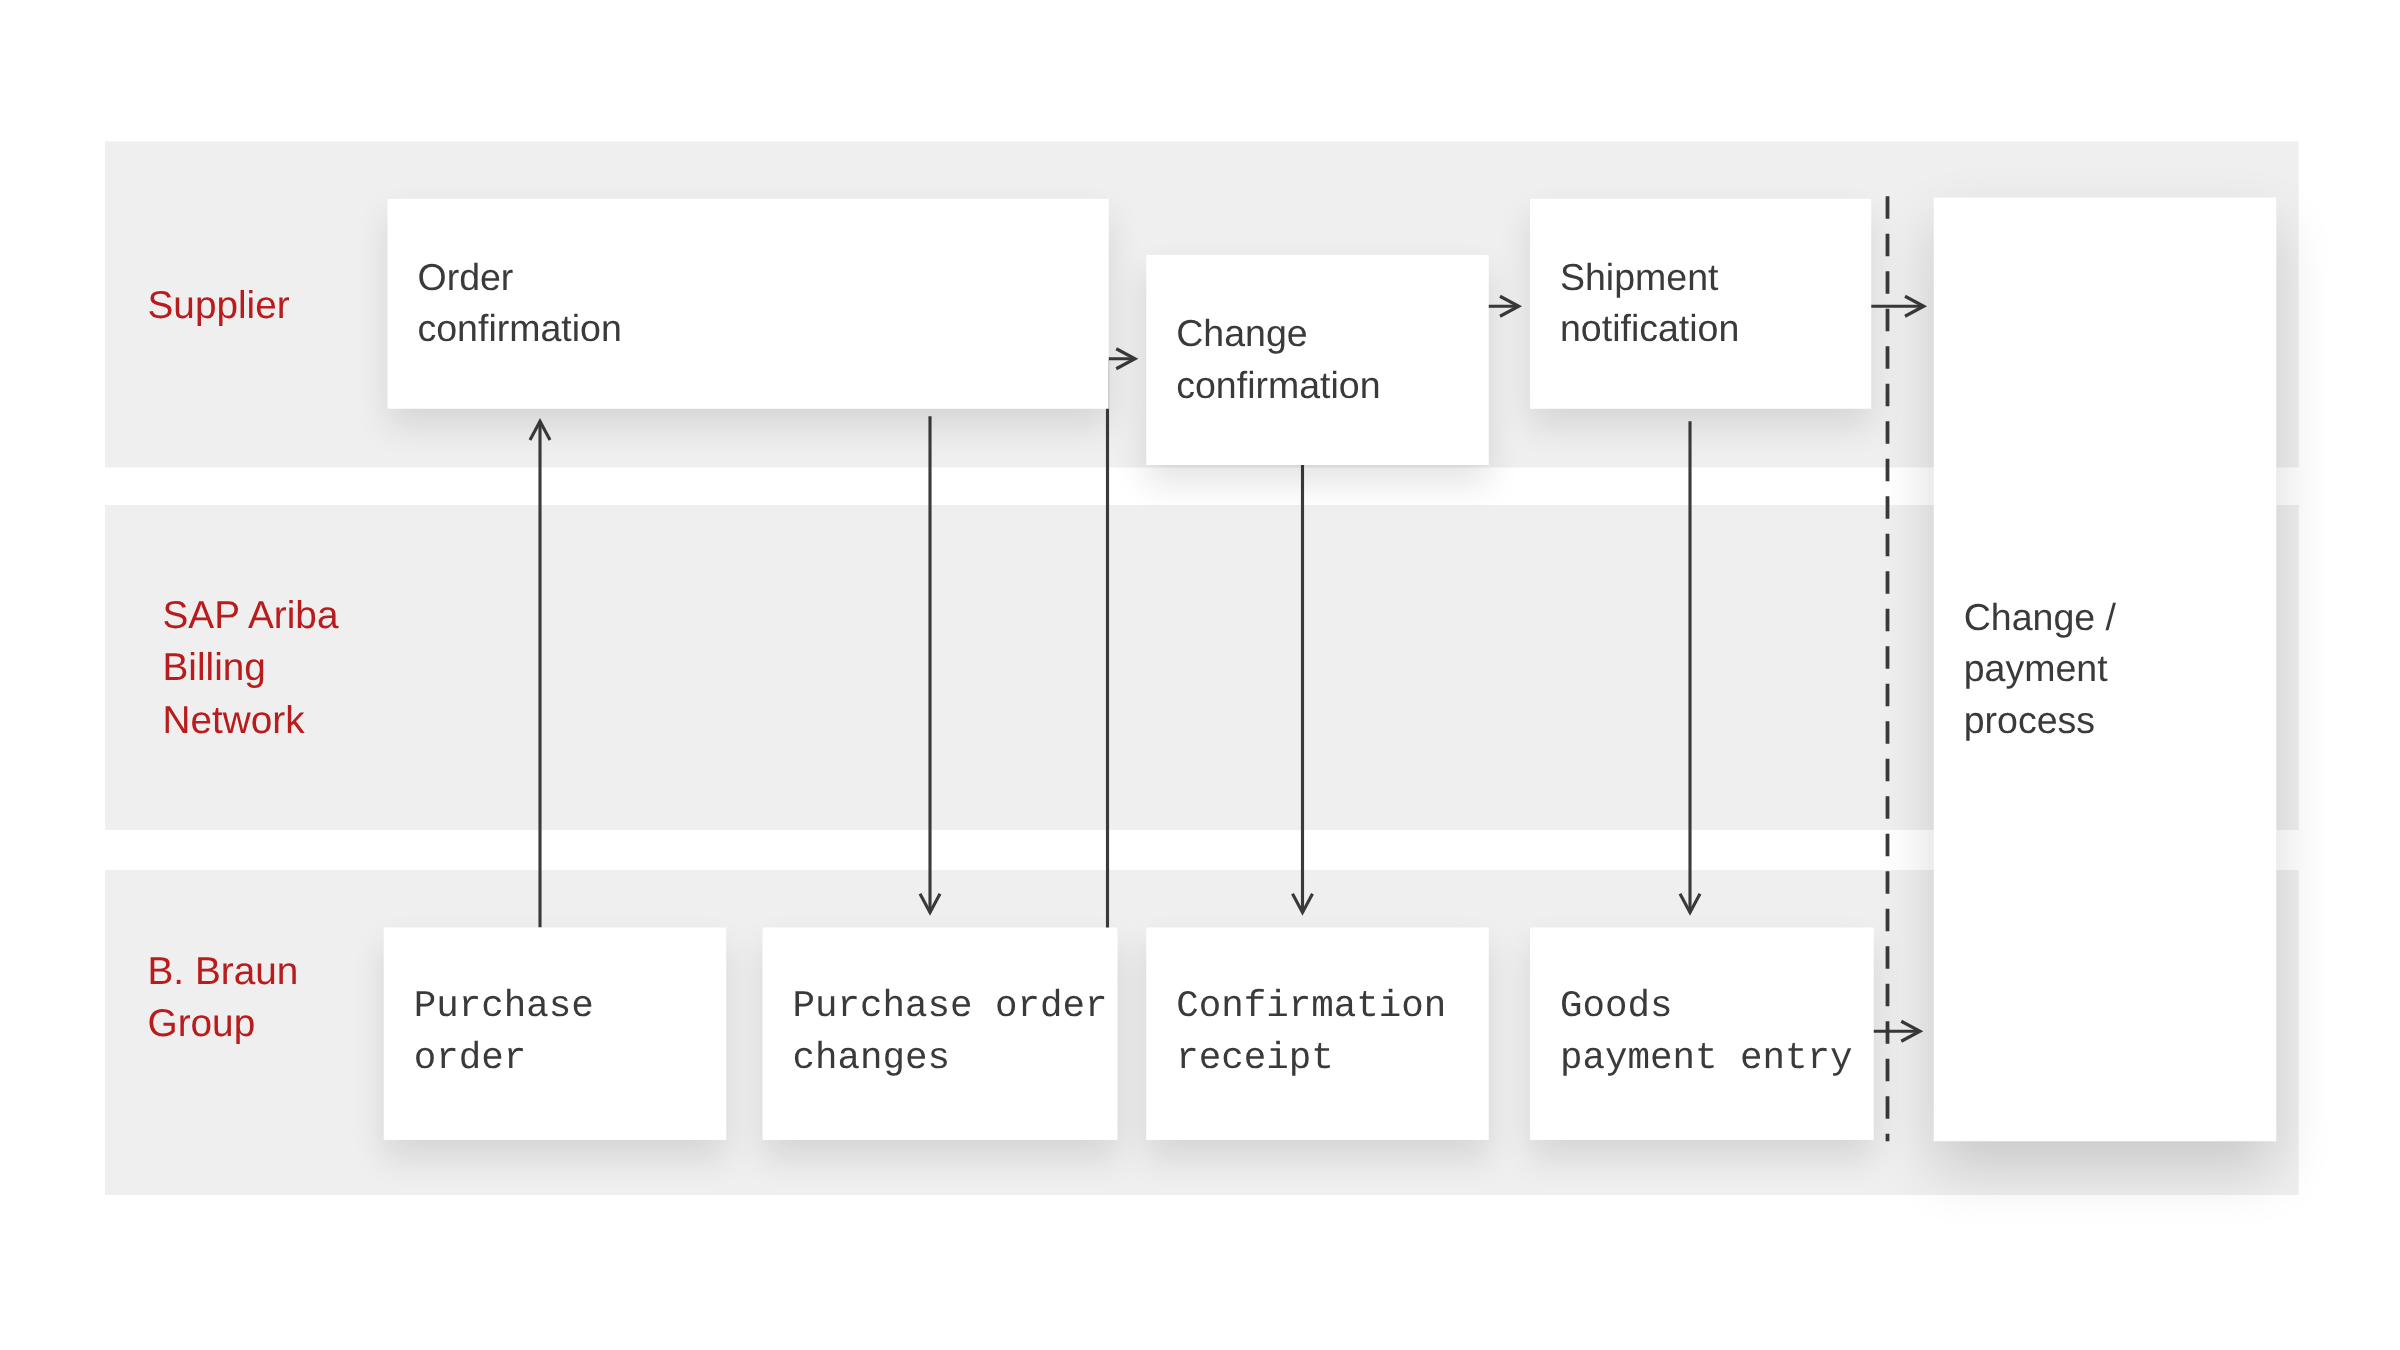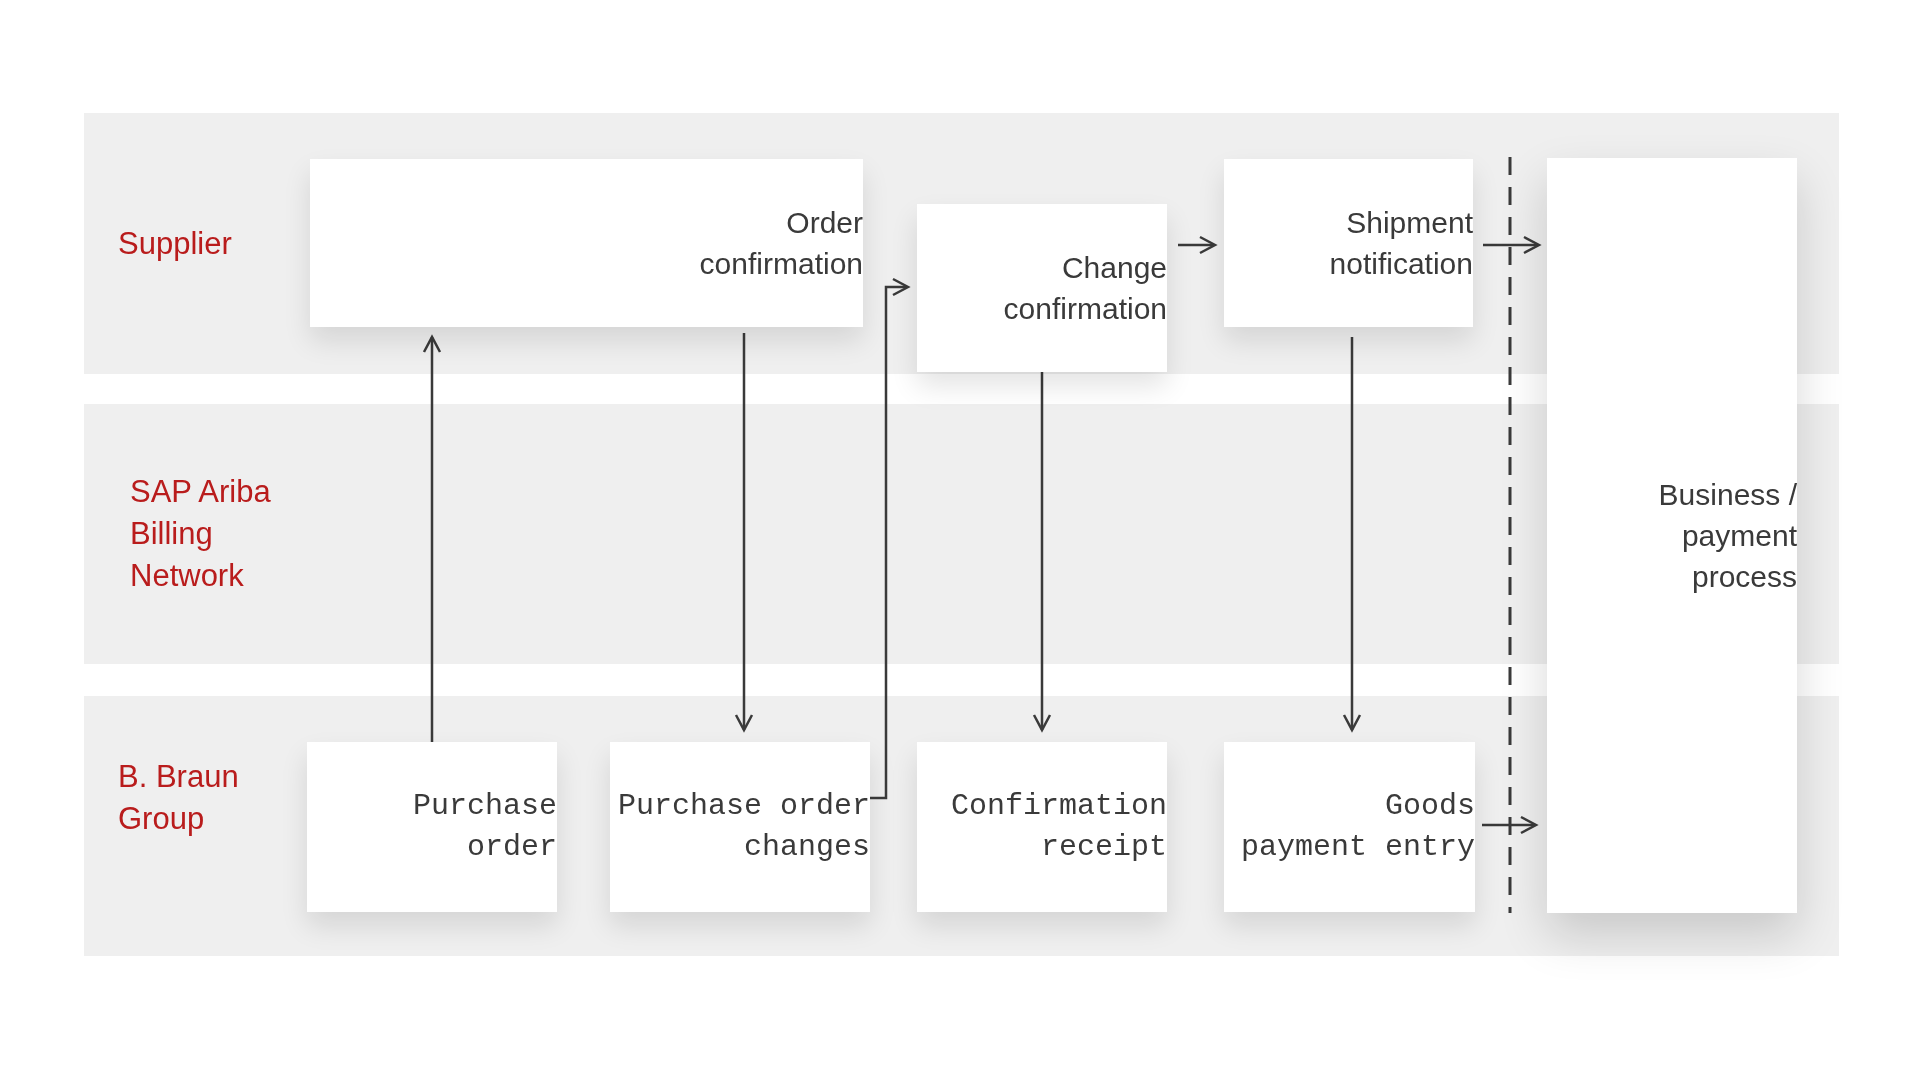--- a/index.html
+++ b/index.html
@@ -59,26 +59,27 @@
   }
 
   
   .pbox {
     position: absolute;
     background: #ffffff;
     box-shadow: 0 14px 26px rgba(0,0,0,0.11);
     display: flex;
     flex-direction: column;
     justify-content: center;
-    align-items: flex-end;
+    align-items: flex-start;
     text-align: center;
     font-size: 30px;
     line-height: 41px;
     color: #3a3a3a;
     z-index: 4;
+    padding-left: 24px;
   }
   .pbox.row-top    { top: 159px; height: 168px; }
   .pbox.row-bottom { top: 742px; height: 170px; font-family: Liberation Mono, monospace; }
 
   .box-order-confirmation   { left: 310px;  width: 553px; }
   .box-change-confirmation  { left: 917px;  width: 250px; margin-top: 45px; }
   .box-shipment-notification{ left: 1224px; width: 249px; }
   .box-purchase-order       { left: 307px;  width: 250px; }
   .box-purchase-order-changes { left: 610px; width: 260px; }
   .box-confirmation-receipt { left: 917px;  width: 250px; }
@@ -185,18 +186,18 @@
   <div class="pbox row-bottom box-confirmation-receipt">
     <div>Confirmation</div>
     <div>receipt</div>
   </div>
   <div class="pbox row-bottom box-goods-receipt-entry">
     <div>Goods</div>
     <div>payment entry</div>
   </div>
 
   <div class="pbox box-billing">
-    <div>Business /</div>
+    <div>Change /</div>
     <div>payment</div>
     <div>process</div>
   </div>
 
 </div>
 
 </body></html>

